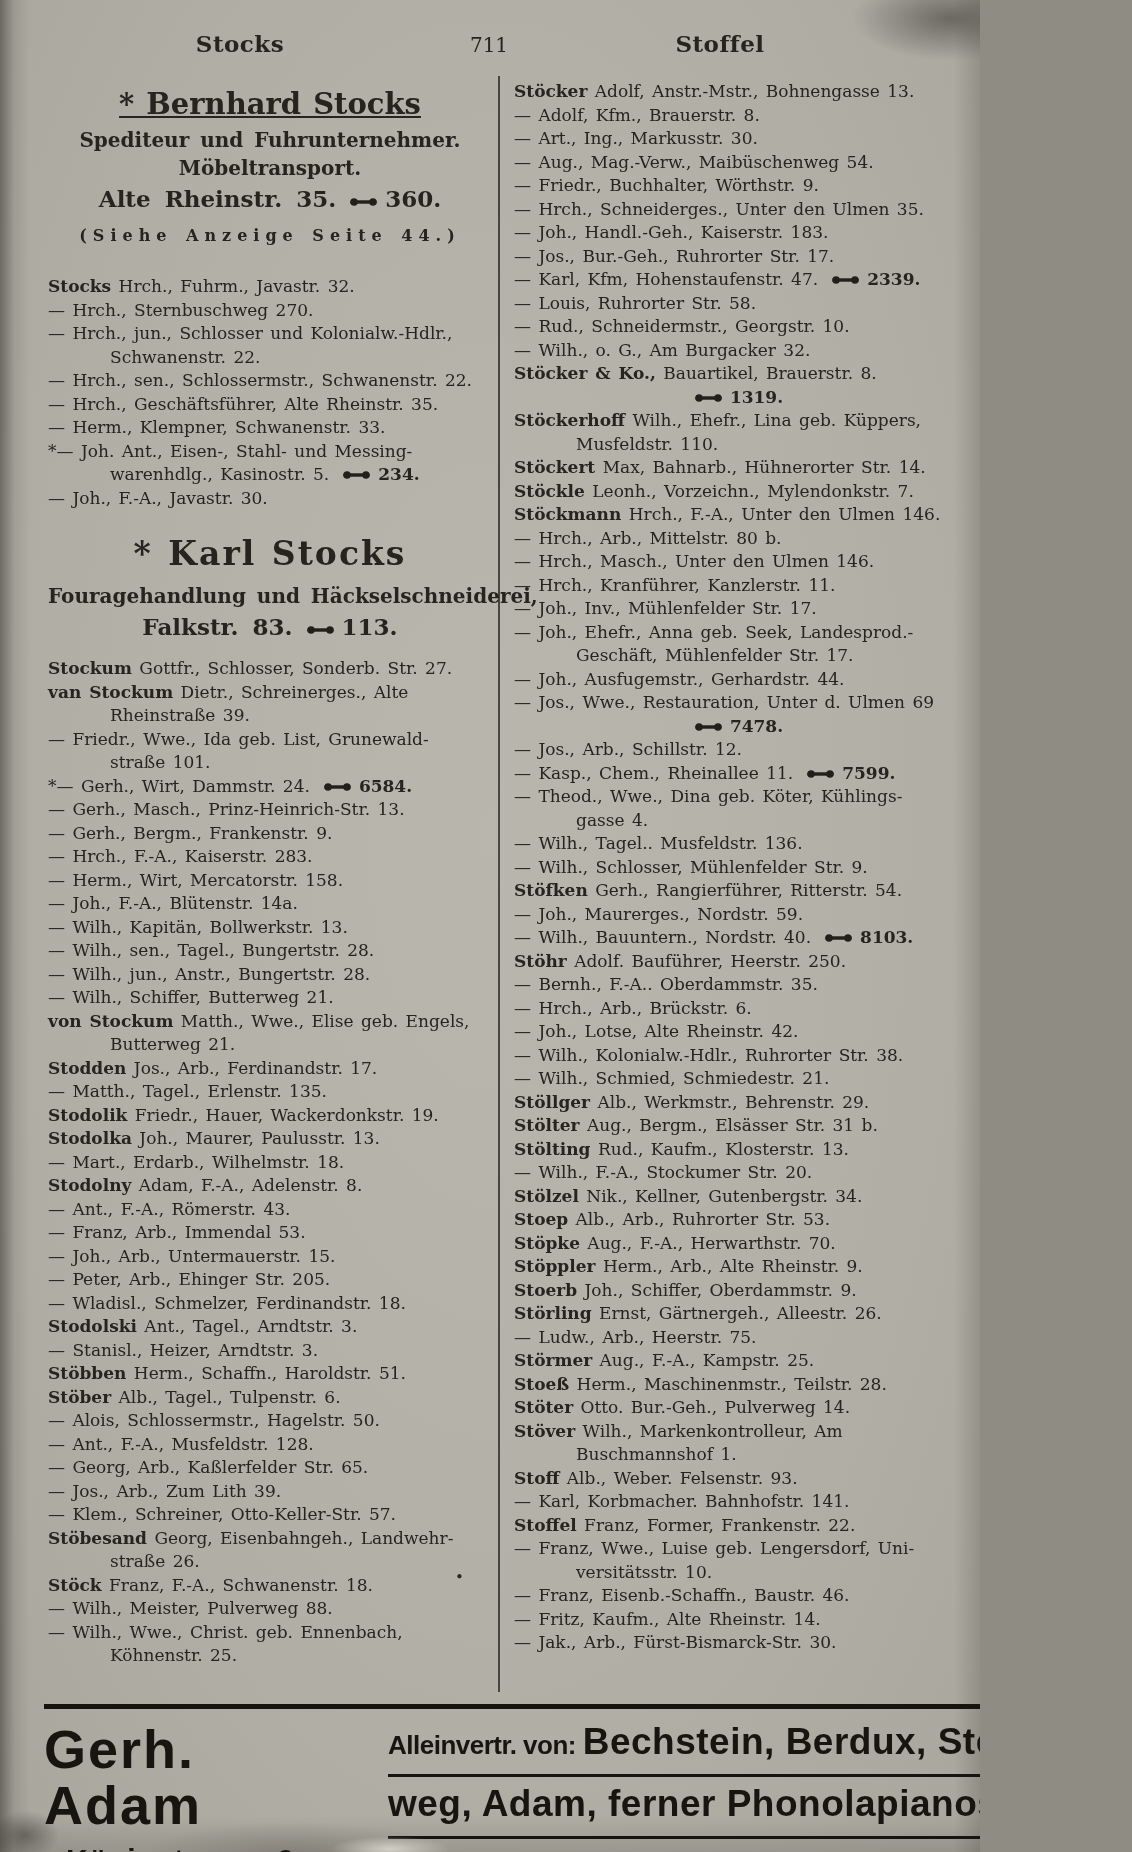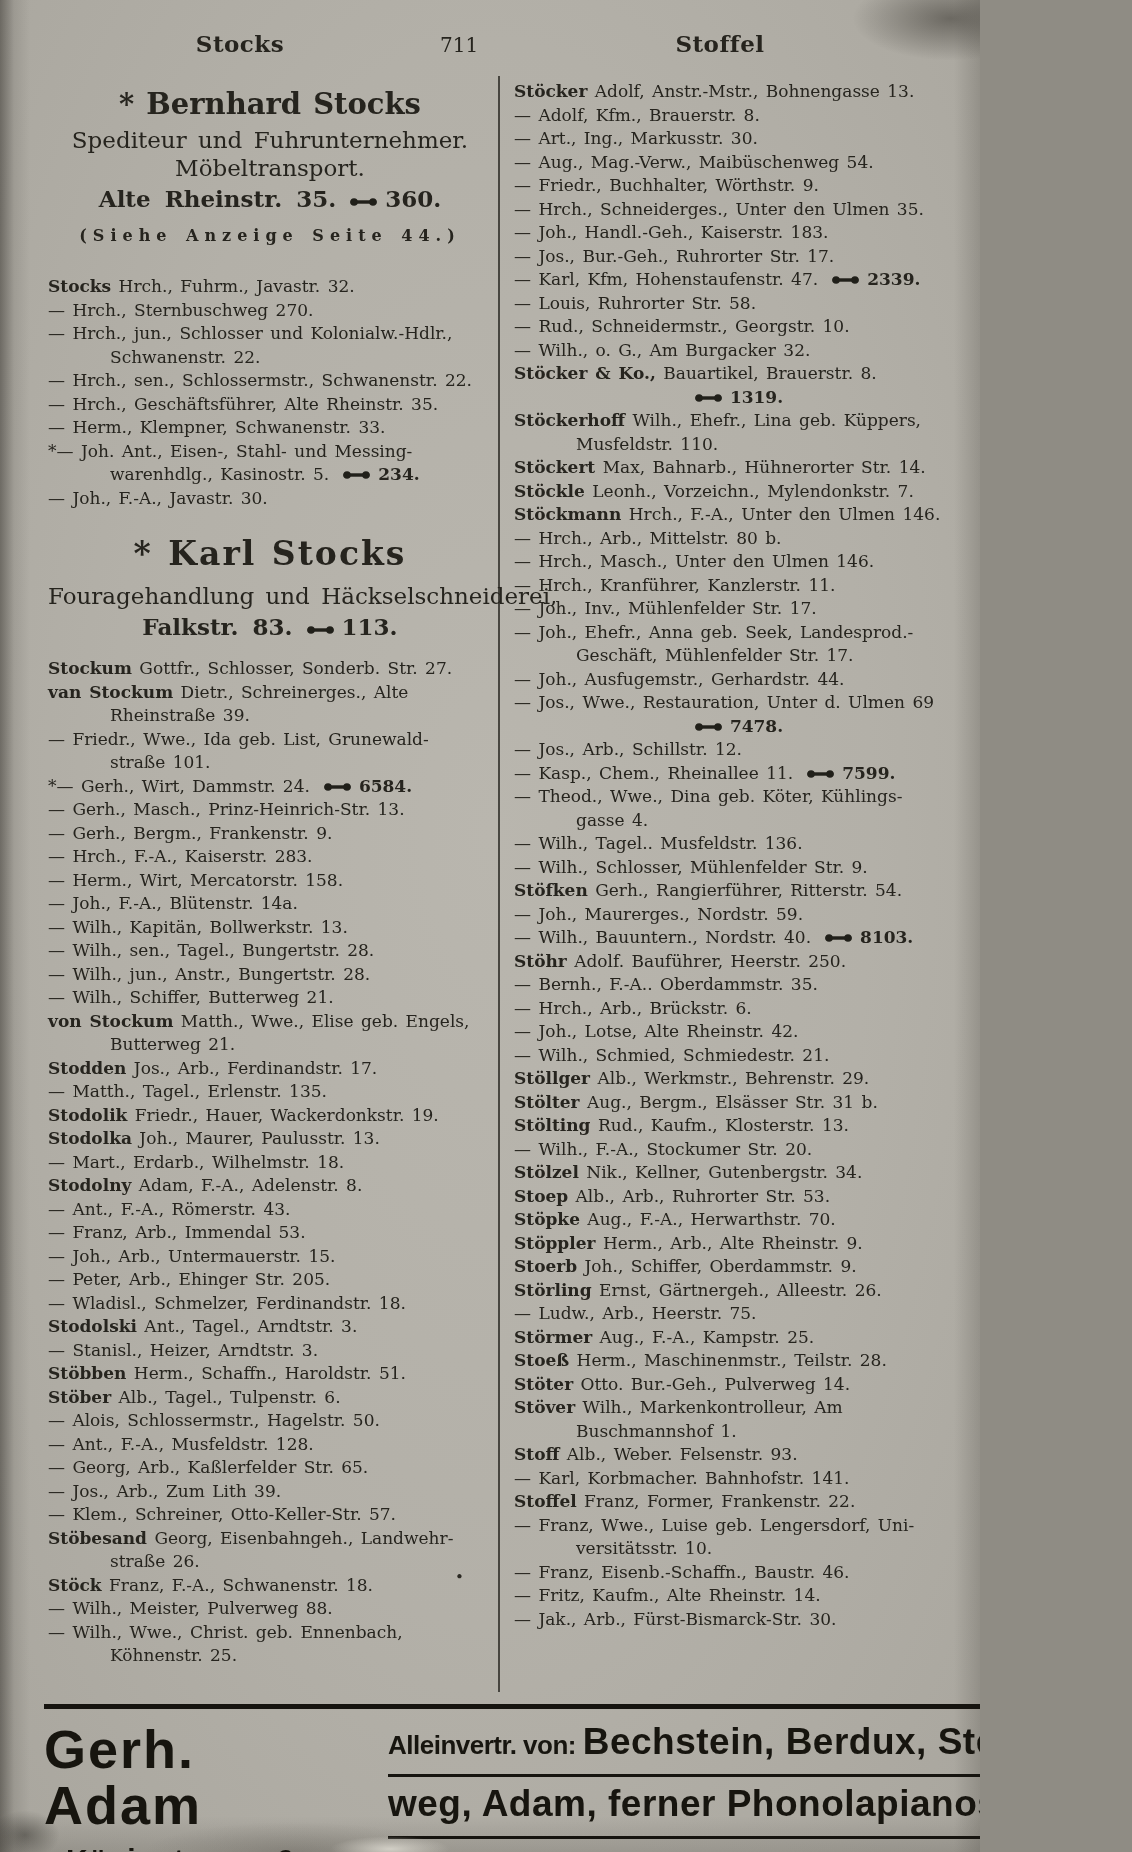--- a/index.html
+++ b/index.html
@@ -10,33 +10,33 @@
       radial-gradient(ellipse 140px 60px at 97% 1%, rgba(55,52,46,.55), transparent 70%),
       radial-gradient(ellipse 200px 40px at 30% 100%, rgba(70,66,58,.25), transparent 75%),
       linear-gradient(90deg, rgba(45,42,37,.50) 0px, rgba(45,42,37,.12) 14px, rgba(45,42,37,0) 30px),
       linear-gradient(270deg, rgba(60,57,50,.22) 0px, rgba(60,57,50,0) 26px),
       linear-gradient(0deg, rgba(58,55,48,.18) 0px, rgba(58,55,48,0) 36px),
       radial-gradient(ellipse at 50% 45%, #b9b6ae 0%, #b3b0a8 55%, #a9a69e 100%);
   }
   .hdr-word{position:absolute;top:30px;font-size:23px;font-weight:bold;letter-spacing:.5px;}
   .hdr-num{position:absolute;top:33px;font-size:20px;font-family:"DejaVu Serif",serif;}
   #hdr-left{left:120px;width:240px;text-align:center;}
-  #hdr-num{left:440px;width:120px;text-align:left;}
+  #hdr-num{left:429px;width:120px;text-align:center;}
   #hdr-right{left:600px;width:240px;text-align:center;}
   #divider{position:absolute;left:498px;top:76px;width:2px;height:1616px;background:rgba(35,33,28,.75);}
   .col{position:absolute;top:80px;}
   #col-left{left:48px;width:444px;}
   #col-right{left:514px;width:436px;}
   .ln{line-height:23.5px;font-size:17px;white-space:nowrap;word-spacing:2px;}
   .ln.c{padding-left:62px;}
   .ln.gap{height:13px;}
   .b{font-weight:bold;}
-  .ah1{font-size:29px;font-weight:bold;text-align:center;line-height:44px;margin-top:2px;}
+  .ah1{font-size:29px;font-weight:bold;text-align:center;line-height:44px;margin-top:2px;text-decoration:underline;}
   .ah1b{font-size:33px;font-weight:bold;text-align:center;line-height:56px;letter-spacing:2px;margin-top:16px;}
-  .ah2{font-size:23px;font-weight:normal;text-align:center;line-height:28px;word-spacing:4px;}
+  .ah2{font-size:20px;font-weight:bold;text-align:center;line-height:28px;word-spacing:4px;}
   .ah3{font-size:23px;font-weight:bold;text-align:center;line-height:34px;word-spacing:6px;}
   .asp{font-size:16px;text-align:center;letter-spacing:6px;line-height:40px;margin-bottom:6px;font-weight:bold;}
   .pc{text-align:center;}
   .ph{margin-left:14px;white-space:nowrap;}
   .ph svg{vertical-align:-1px;margin-right:8px;}
   .phnum{font-weight:bold;}
   #stray-dot{position:absolute;left:455px;top:1568px;font-size:15px;color:#2a2822;}
   #bottom-ad{
     position:absolute;left:44px;top:1704px;width:1046px;
     border-top:5px solid #16140f;padding-top:12px;display:flex;align-items:flex-start;
@@ -220,20 +220,21 @@
             <circle cx="4.5" cy="6.5" r="4.2"></circle>
             <circle cx="25.5" cy="6.5" r="4.2"></circle>
             <rect x="4" y="4.6" width="22" height="3.8"></rect>
             <rect x="0.5" y="5" width="2" height="3"></rect>
             <rect x="27.5" y="5" width="2" height="3"></rect>
           </svg><span class="phnum">8103.</span></span></div>
       <div class="ln e"><span class="b">Stöhr</span> Adolf. Bauführer, Heerstr. 250.</div>
       <div class="ln e">— Bernh., F.-A.. Oberdammstr. 35.</div>
       <div class="ln e">— Hrch., Arb., Brückstr. 6.</div>
       <div class="ln e">— Joh., Lotse, Alte Rheinstr. 42.</div>
+      <div class="ln e">— Wilh., Kolonialw.-Hdlr., Ruhrorter Str. 38.</div>
       <div class="ln e">— Wilh., Schmied, Schmiedestr. 21.</div>
       <div class="ln e"><span class="b">Stöllger</span> Alb., Werkmstr., Behrenstr. 29.</div>
       <div class="ln e"><span class="b">Stölter</span> Aug., Bergm., Elsässer Str. 31 b.</div>
       <div class="ln e"><span class="b">Stölting</span> Rud., Kaufm., Klosterstr. 13.</div>
       <div class="ln e">— Wilh., F.-A., Stockumer Str. 20.</div>
       <div class="ln e"><span class="b">Stölzel</span> Nik., Kellner, Gutenbergstr. 34.</div>
       <div class="ln e"><span class="b">Stoep</span> Alb., Arb., Ruhrorter Str. 53.</div>
       <div class="ln e"><span class="b">Stöpke</span> Aug., F.-A., Herwarthstr. 70.</div>
       <div class="ln e"><span class="b">Stöppler</span> Herm., Arb., Alte Rheinstr. 9.</div>
       <div class="ln e"><span class="b">Stoerb</span> Joh., Schiffer, Oberdammstr. 9.</div>

